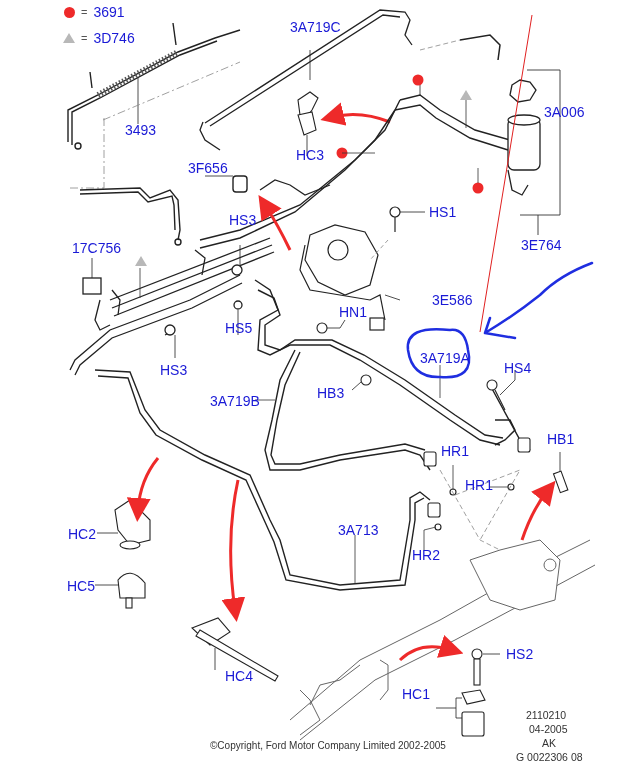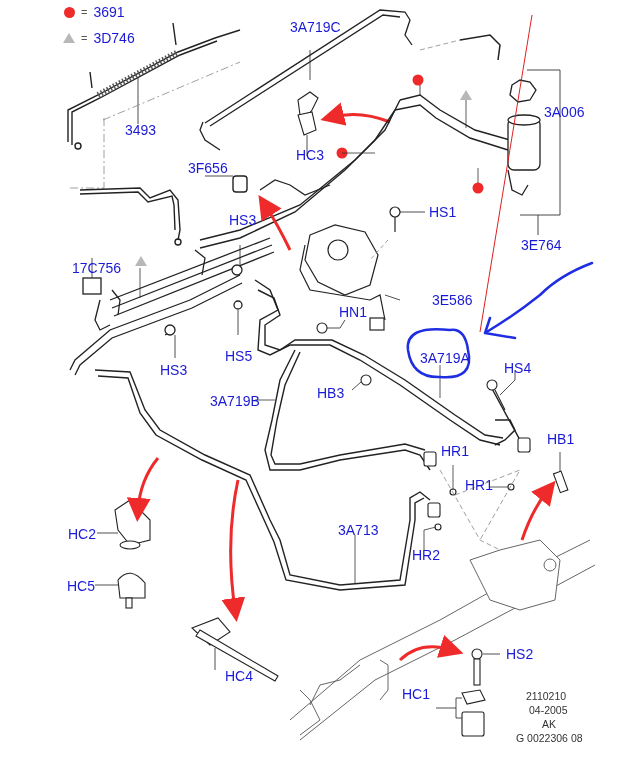--- a/index.html
+++ b/index.html
@@ -1,19 +1,19 @@
 <!DOCTYPE html>
 <html><head>
 <meta charset="utf-8">
 <style>
   html, body { margin: 0; padding: 0; background: #ffffff; }
   body { width: 618px; height: 767px; position: relative; overflow: hidden; font-family: "Liberation Sans", sans-serif; }
   #stage { position: absolute; left: 0; top: 0; width: 618px; height: 767px; }
   .lbl { position: absolute; font-size: 14px; color: #1a1ad6; white-space: nowrap; line-height: 12px; font-family: "Liberation Sans", sans-serif; }
-  .meta { position: absolute; font-size: 10.5px; color: #333; white-space: nowrap; text-align: center; line-height: 13px; font-family: "Liberation Sans", sans-serif; }
+  .meta { position: absolute; font-size: 10.5px; color: #333; white-space: nowrap; text-align: center; line-height: 13px; font-family: "Liberation Sans", sans-serif; margin-top: 19px; }
   .copy { position: absolute; font-size: 10px; color: #333; white-space: nowrap; font-family: "Liberation Sans", sans-serif; }
   .legend-row { position: absolute; display: flex; align-items: center; gap: 6px; }
   .legend-dot { width: 11px; height: 11px; border-radius: 50%; background: #ee2a2a; }
   .legend-tri { width: 0; height: 0; border-left: 6px solid transparent; border-right: 6px solid transparent; border-bottom: 10px solid #b8b8b8; }
   .legend-eq { font-size: 11px; color: #555; }
 </style>
 </head>
 <body>
 
 <div id="stage">
@@ -232,39 +232,40 @@
     <span class="lbl" style="position:static;">3D746</span>
   </div>
 
   <span class="lbl" style="left:125px;top:124px;">3493</span>
   <span class="lbl" style="left:290px;top:21px;">3A719C</span>
   <span class="lbl" style="left:544px;top:106px;">3A006</span>
   <span class="lbl" style="left:521px;top:239px;">3E764</span>
   <span class="lbl" style="left:188px;top:162px;">3F656</span>
   <span class="lbl" style="left:296px;top:149px;">HC3</span>
   <span class="lbl" style="left:429px;top:206px;">HS1</span>
-  <span class="lbl" style="left:72px;top:242px;margin-top:20px;">17C756</span>
+  <span class="lbl" style="left:72px;top:242px;">17C756</span>
   <span class="lbl" style="left:229px;top:214px;">HS3</span>
   <span class="lbl" style="left:160px;top:364px;">HS3</span>
   <span class="lbl" style="left:432px;top:294px;">3E586</span>
   <span class="lbl" style="left:331px;top:306px;padding-left:8px;">HN1</span>
-  <span class="lbl" style="left:225px;top:350px;">HS5</span>
+  <span class="lbl" style="left:225px;top:322px;">HS5</span>
   <span class="lbl" style="left:420px;top:352px;">3A719A</span>
   <span class="lbl" style="left:504px;top:362px;">HS4</span>
   <span class="lbl" style="left:210px;top:395px;">3A719B</span>
   <span class="lbl" style="left:317px;top:387px;text-align:center;">HB3</span>
   <span class="lbl" style="left:547px;top:433px;">HB1</span>
   <span class="lbl" style="left:441px;top:445px;">HR1</span>
   <span class="lbl" style="left:465px;top:479px;">HR1</span>
   <span class="lbl" style="left:68px;top:528px;">HC2</span>
   <span class="lbl" style="left:67px;top:580px;">HC5</span>
   <span class="lbl" style="left:338px;top:524px;">3A713</span>
   <span class="lbl" style="left:412px;top:549px;">HR2</span>
   <span class="lbl" style="left:506px;top:648px;">HS2</span>
   <span class="lbl" style="left:202px;top:670px;margin-left:23px;">HC4</span>
   <span class="lbl" style="left:402px;top:688px;">HC1</span>
 
   <div class="meta" style="left:526px;top:690px;">2110210</div>
   <div class="meta" style="left:529px;top:704px;">04-2005</div>
   <div class="meta" style="left:542px;top:718px;">AK</div>
   <div class="meta" style="left:516px;top:732px;">G 0022306 08</div>
 
+  <div class="copy" style="left:210px;top:740px;">©Copyright, Ford Motor Company Limited 2002-2005</div>
 </div>
 
 </body></html>

